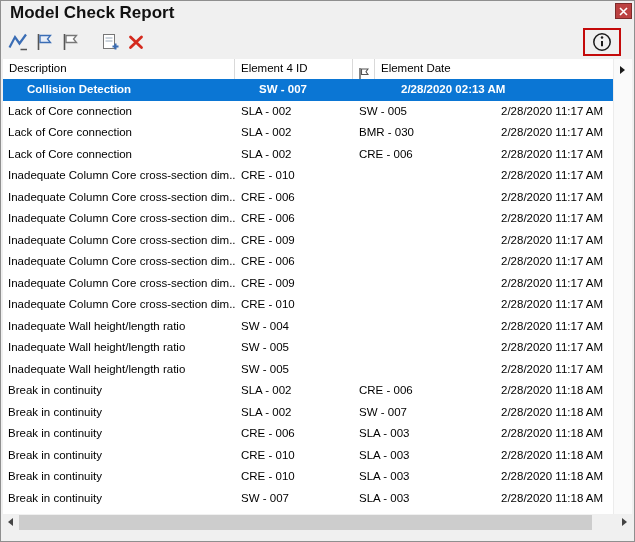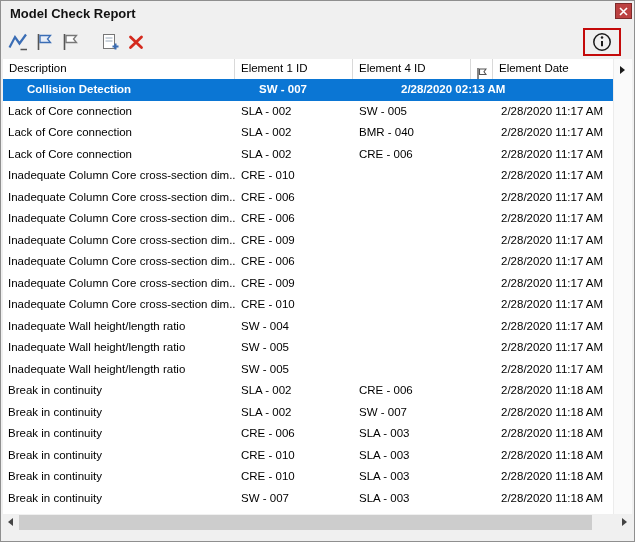--- a/index.html
+++ b/index.html
@@ -9,21 +9,21 @@
     font-family:"Liberation Sans", sans-serif;
     -webkit-font-smoothing:antialiased;
   }
   .window {
     position:relative; width:635px; height:542px;
     background:#f0f0f0; border:1px solid #8f8f8f; overflow:hidden;
   }
 
   
   .titlebar { position:absolute; top:0; left:0; right:0; height:24px; display:flex; align-items:center; padding-left:9px; }
-  .title { font-size:13px; font-weight:700; color:#111; }
+  .title { font-size:17px; font-weight:700; color:#111; }
   .close-btn {
     position:absolute; top:2px; right:2px; width:17px; height:16px;
     background:var(--color-close_button,#bc4141); border:1px solid #7d2b2b;
     display:flex; align-items:center; justify-content:center; cursor:pointer;
   }
 
   
   .toolbar { position:absolute; top:24px; left:0; right:0; height:34px; display:flex; align-items:center; padding-left:4px; }
   .tbtn {
     width:26px; height:26px; display:flex; align-items:center; justify-content:center;
@@ -134,21 +134,20 @@
           <line x1="11" y1="10" x2="11" y2="15.2" stroke="#1a1a1a" stroke-width="2"></line>
           <circle cx="11" cy="6.6" r="1.25" fill="#1a1a1a"></circle>
         </svg>
       </div>
     </div>
   </div>
 
   <div class="table-area">
     <div class="thead">
       <div class="th col-description">Description</div>
-      <div class="th col-el1">Element 1 ID</div>
       <div class="th col-el2">Element 4 ID</div>
       <div class="th col-flag">
         <svg width="11" height="14" viewBox="0 0 11 14">
           <line x1="2" y1="1" x2="2" y2="13" stroke="#555" stroke-width="1.4"></line>
           <path d="M3.5 2 H10 L8 4.75 L10 7.5 H3.5 Z" fill="none" stroke="#555" stroke-width="1.1"></path>
         </svg>
       </div>
       <div class="th col-date">Element Date</div>
     </div>
     <div class="tbody">
@@ -161,21 +160,21 @@
         <div class="trow">
           <div class="cell col-description">Lack of Core connection</div>
           <div class="cell col-el1">SLA - 002</div>
           <div class="cell col-el2">SW - 005</div>
           <div class="cell col-flag"></div>
           <div class="cell col-date">2/28/2020 11:17 AM</div>
         </div>
         <div class="trow">
           <div class="cell col-description">Lack of Core connection</div>
           <div class="cell col-el1">SLA - 002</div>
-          <div class="cell col-el2">BMR - 040</div>
+          <div class="cell col-el2">BMR - 030</div>
           <div class="cell col-flag"></div>
           <div class="cell col-date">2/28/2020 11:17 AM</div>
         </div>
         <div class="trow">
           <div class="cell col-description">Lack of Core connection</div>
           <div class="cell col-el1">SLA - 002</div>
           <div class="cell col-el2">CRE - 006</div>
           <div class="cell col-flag"></div>
           <div class="cell col-date">2/28/2020 11:17 AM</div>
         </div>

